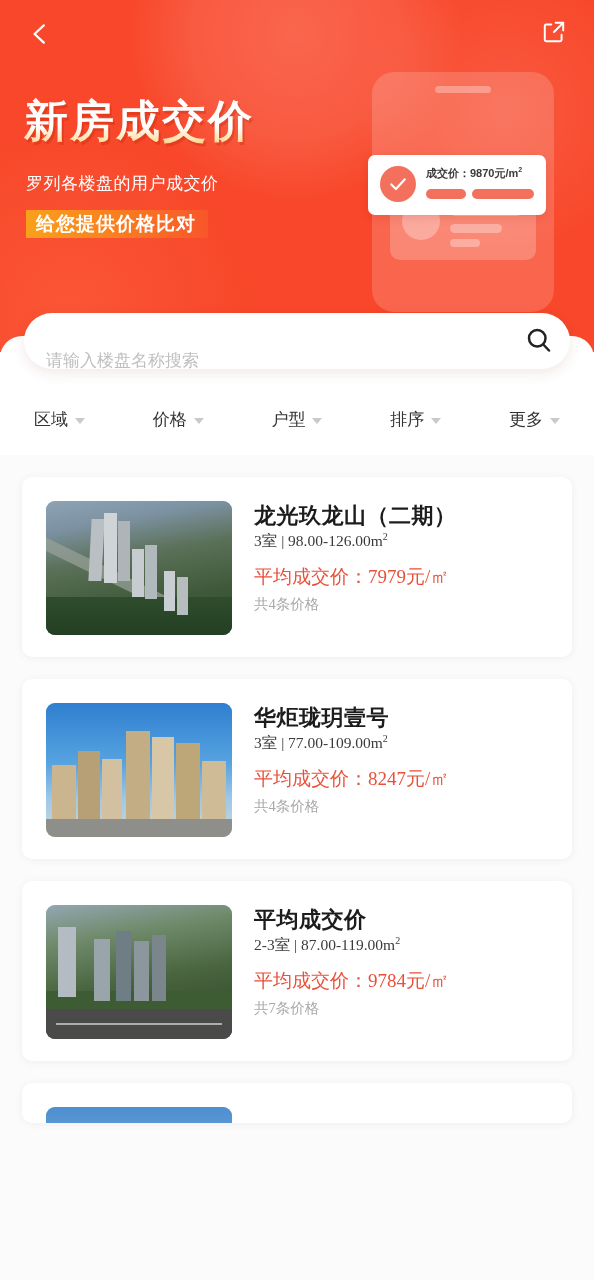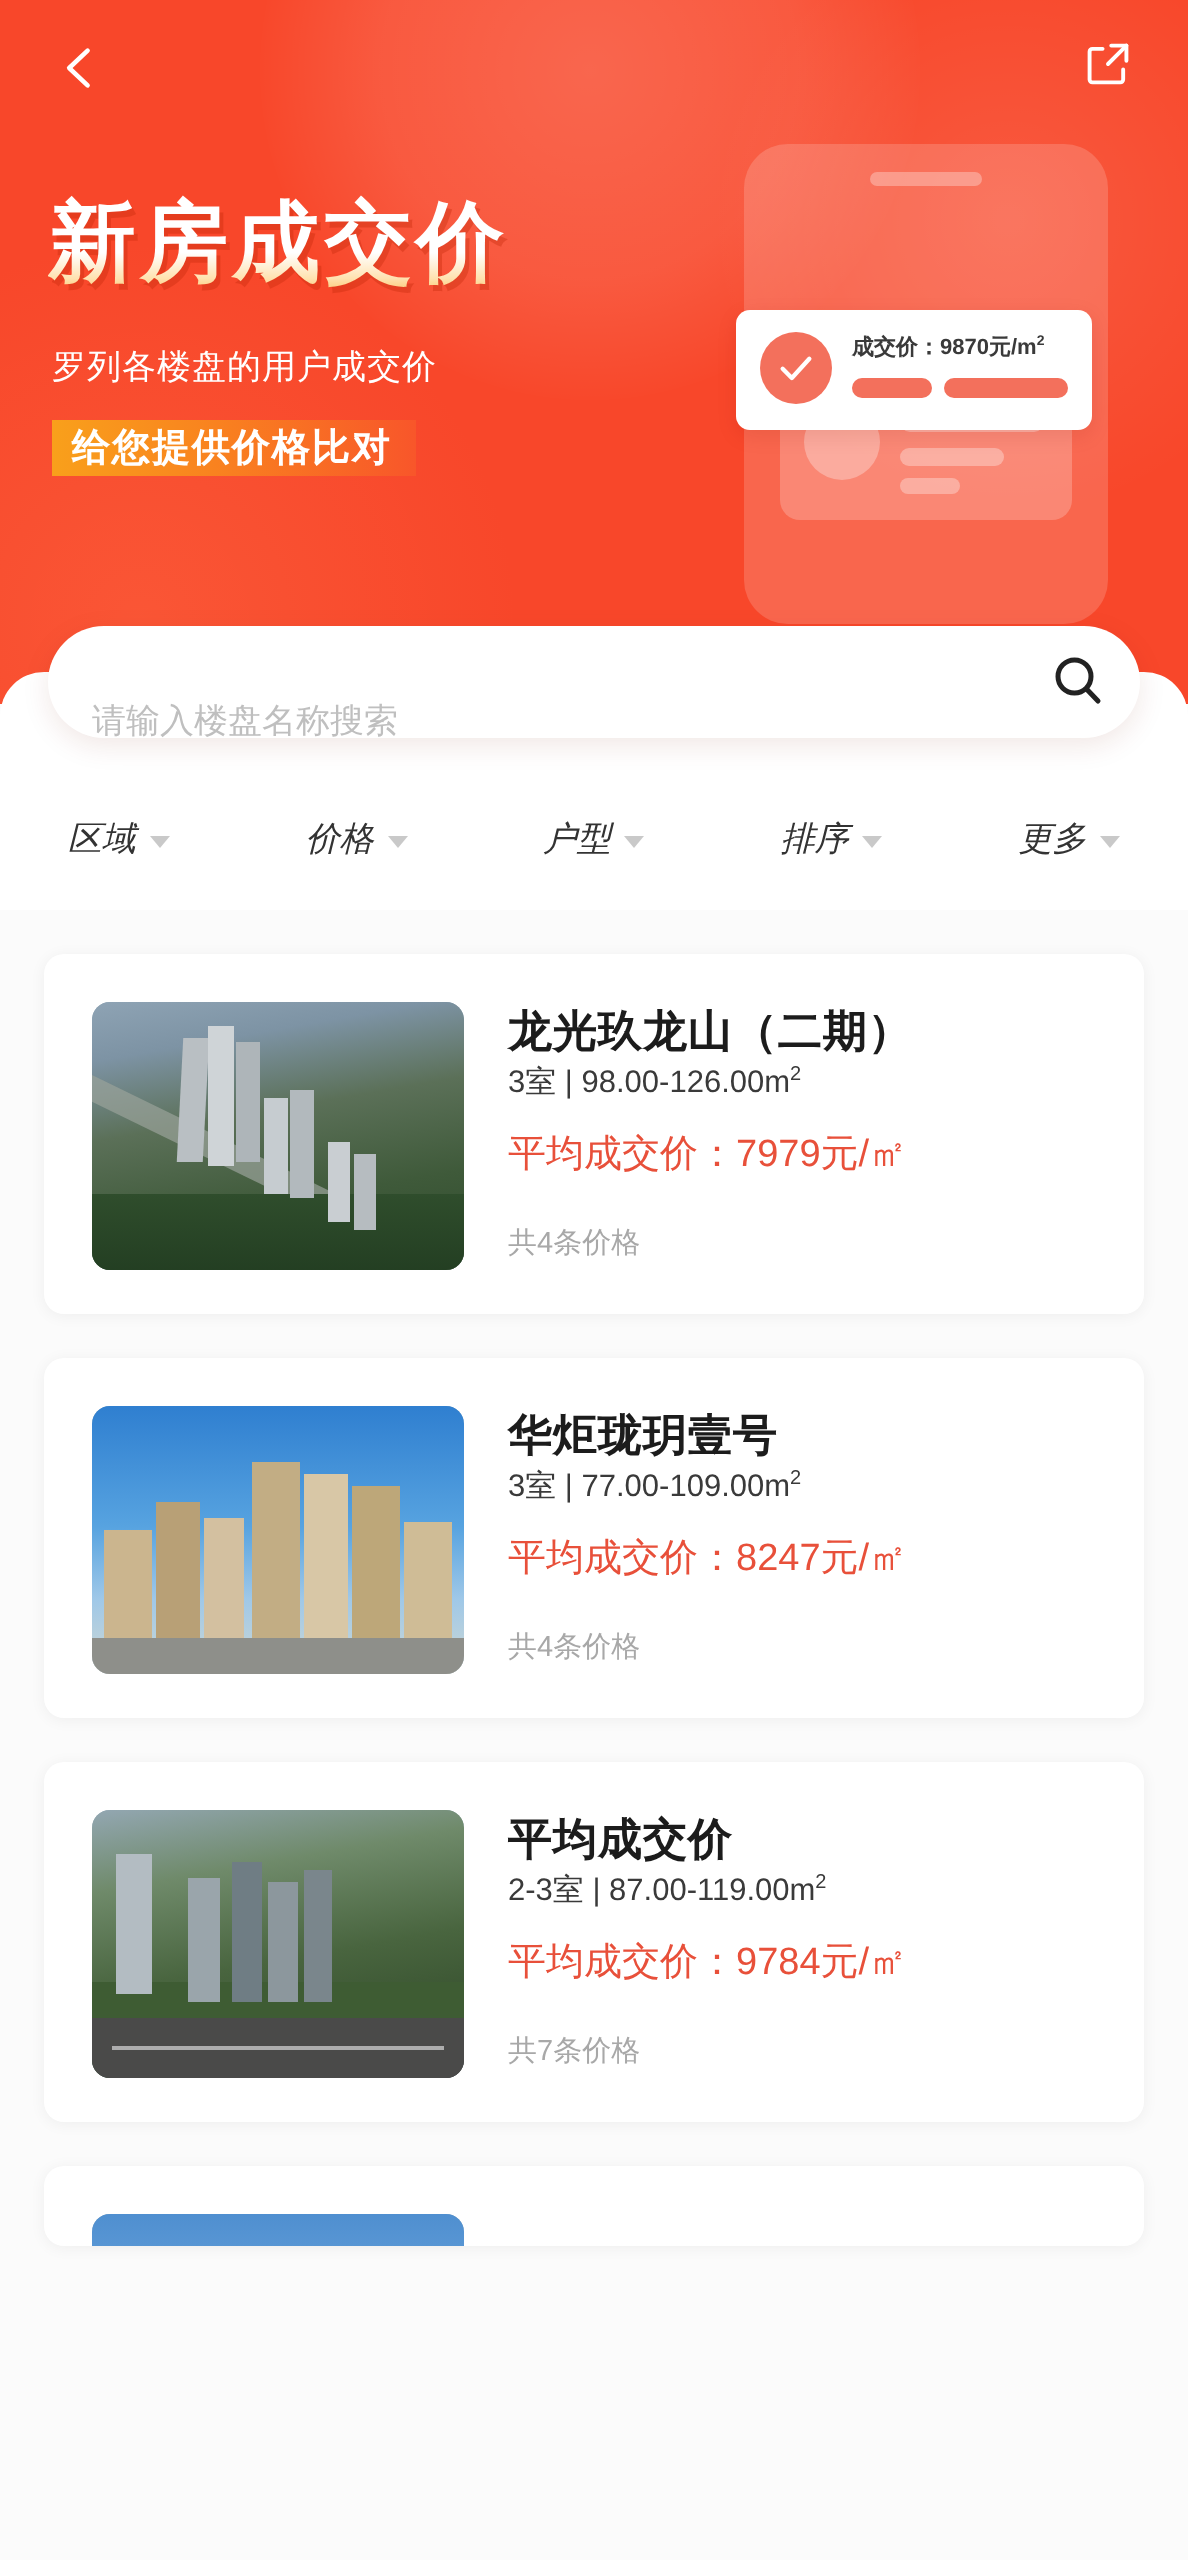--- a/index.html
+++ b/index.html
@@ -149,39 +149,40 @@
     width:62px; height:100%; display:flex; align-items:center; justify-content:center;
     background:transparent; border:none; cursor:pointer;
   }
 
   .filterbar{
     position:absolute; left:0; top:395px; width:594px; height:48px; z-index:9;
     display:flex; align-items:center;
   }
   .filter-item{
     flex:1; display:flex; align-items:center; justify-content:center;
-    cursor:pointer; gap:7px;font-style:italic;
+    cursor:pointer; gap:7px;
   }
   .filter-label{ font-size:17px; color:#333333; }
   .caret{
     width:0; height:0;
     border-left:5px solid transparent; border-right:5px solid transparent;
     border-top:6px solid #c9c9c9; margin-top:3px;
   }
 
   
   .list{
     position:absolute; left:0; top:455px; width:594px; height:825px;
     z-index:9; background:#fbfbfb; overflow:hidden;
   }
   .card{
     position:relative; margin:22px 22px 0 22px; width:550px; height:180px;
     background:#ffffff; border-radius:10px;
     box-shadow:0 1px 8px rgba(0,0,0,.055);
     cursor:pointer;
+    font-family:Liberation Serif, serif;
   }
   .card-thumb{
     position:absolute; left:24px; top:24px; width:186px; height:134px;
     border-radius:9px; overflow:hidden; background:#9bb0bd;
   }
   .card-body{
     position:absolute; left:232px; top:24px; right:14px;
   }
   .card-title{
     font-size:22px; font-weight:bold; color:#1c1c1c;
@@ -189,21 +190,21 @@
   }
   .card-spec{
     font-size:15.5px; color:#3a3a3a; white-space:nowrap;
   }
   .card-spec sup{ font-size:10px; }
   .card-price{
     margin-top:12px; font-size:19px; color:#e8503a;
     font-weight:500; white-space:nowrap;
   }
   .card-count{
-    margin-top:22px; font-size:14.5px; color:#a8a8a8; white-space:nowrap;
+    margin-top:5px; font-size:14.5px; color:#a8a8a8; white-space:nowrap;
   }
 
   
   .t-sky{ position:absolute; left:0; top:0; width:100%; height:100%; }
   .v1 .t-sky{ background:linear-gradient(170deg,#8ea3b4 0%,#7d93a4 18%,#5b7058 42%,#3f5a3a 70%,#2e4a2c 100%); }
   .v1 .t-t1{ position:absolute; left:44px; top:18px; width:13px; height:62px; background:#b9bfc3; transform:skewX(-3deg); }
   .v1 .t-t2{ position:absolute; left:58px; top:12px; width:13px; height:70px; background:#cfd4d7; }
   .v1 .t-t3{ position:absolute; left:72px; top:20px; width:12px; height:60px; background:#aeb5b9; }
   .v1 .t-t4{ position:absolute; left:86px; top:48px; width:12px; height:48px; background:#c6ccd0; }
   .v1 .t-t5{ position:absolute; left:99px; top:44px; width:12px; height:54px; background:#b2b9bd; }

